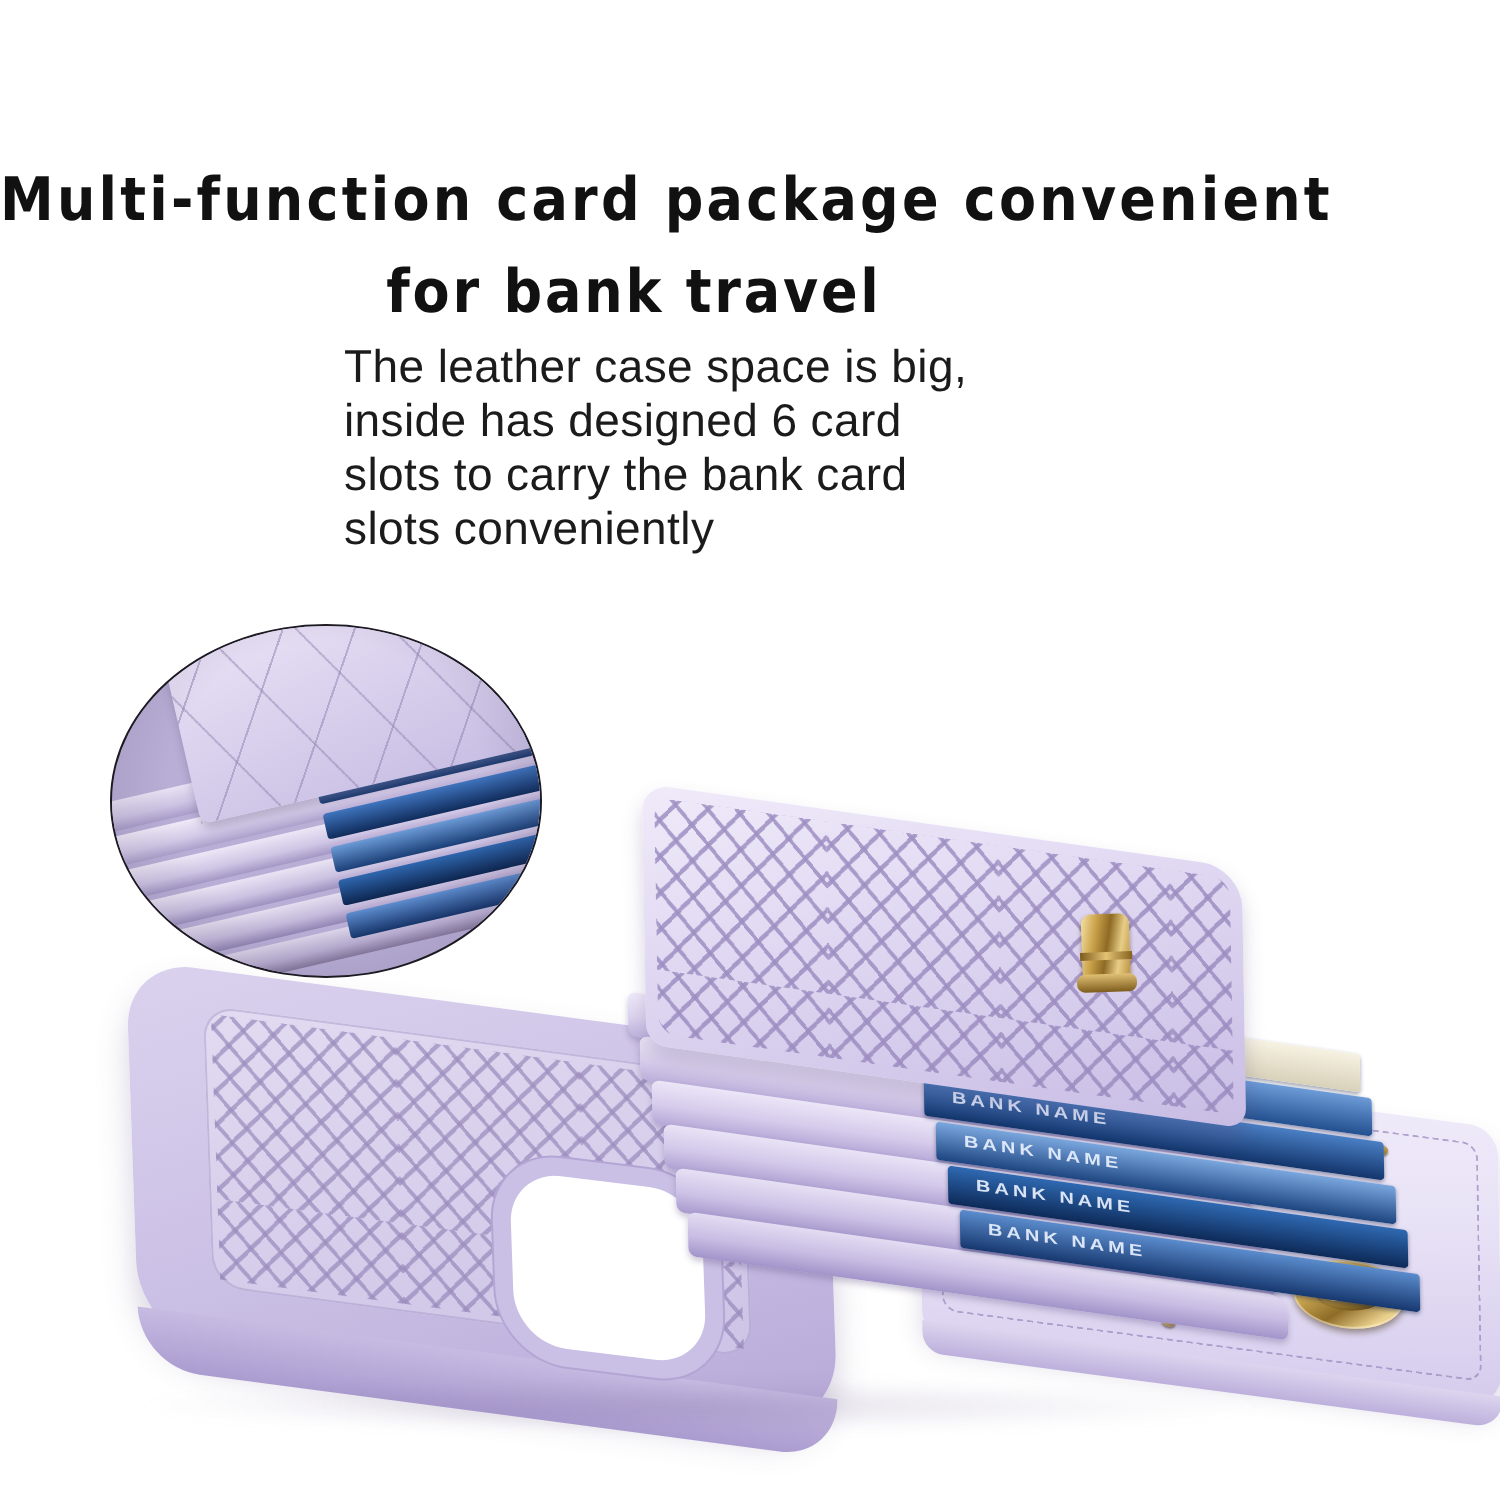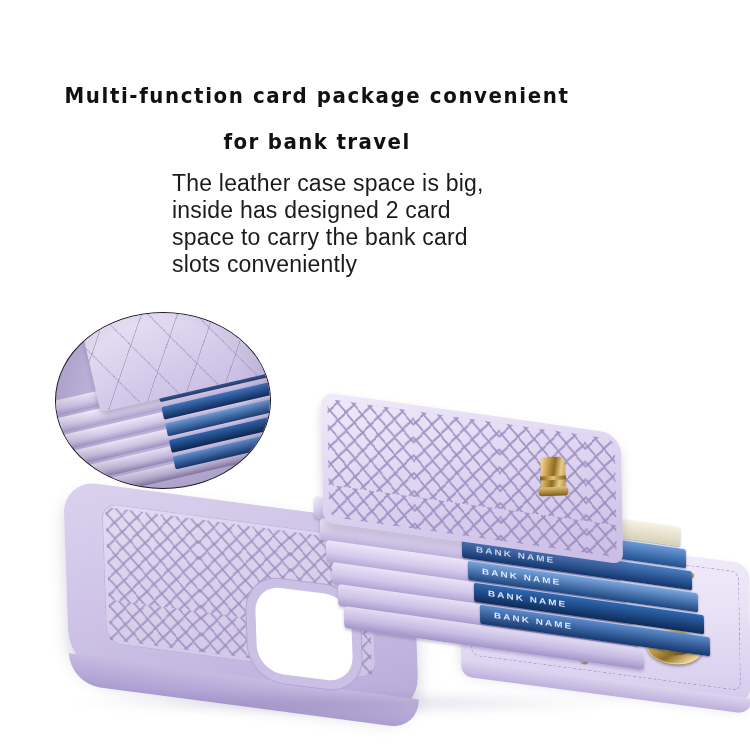--- a/index.html
+++ b/index.html
@@ -20,21 +20,21 @@
   }
 
   
   .headline {
     position: absolute;
     left: 0; top: 58px; width: 634px;
     text-align: center;
     color: #111111;
     font-family: "DejaVu Sans Condensed", "Liberation Sans Narrow", "Liberation Sans", sans-serif;
     font-weight: 700;
-    font-size: 22px;
+    font-size: 30px;
     line-height: 46px;
     letter-spacing: 1.6px;
     white-space: nowrap;
   }
   .headline .ln { display: block; }
   .headline .ln2 { letter-spacing: 1.4px; }
 
   
   .bodycopy {
     position: absolute;
@@ -341,22 +341,22 @@
 
 <div class="stage">
 
   <h1 class="headline">
     <span class="ln ln1">Multi-function card package convenient</span>
     <span class="ln ln2">for bank travel</span>
   </h1>
 
   <div class="bodycopy">
     <span>The leather case space is big,</span>
-    <span>inside has designed 2 card</span>
-    <span>space to carry the bank card</span>
+    <span>inside has designed 6 card</span>
+    <span>slots to carry the bank card</span>
     <span>slots conveniently</span>
   </div>
 
   <div class="inset-wrap">
     <div class="inset">
       <div class="inset-layers">
         <div class="leaf l1"></div>
         <div class="leaf l2"></div>
         <div class="leaf l3"></div>
         <div class="leaf l4"></div>

